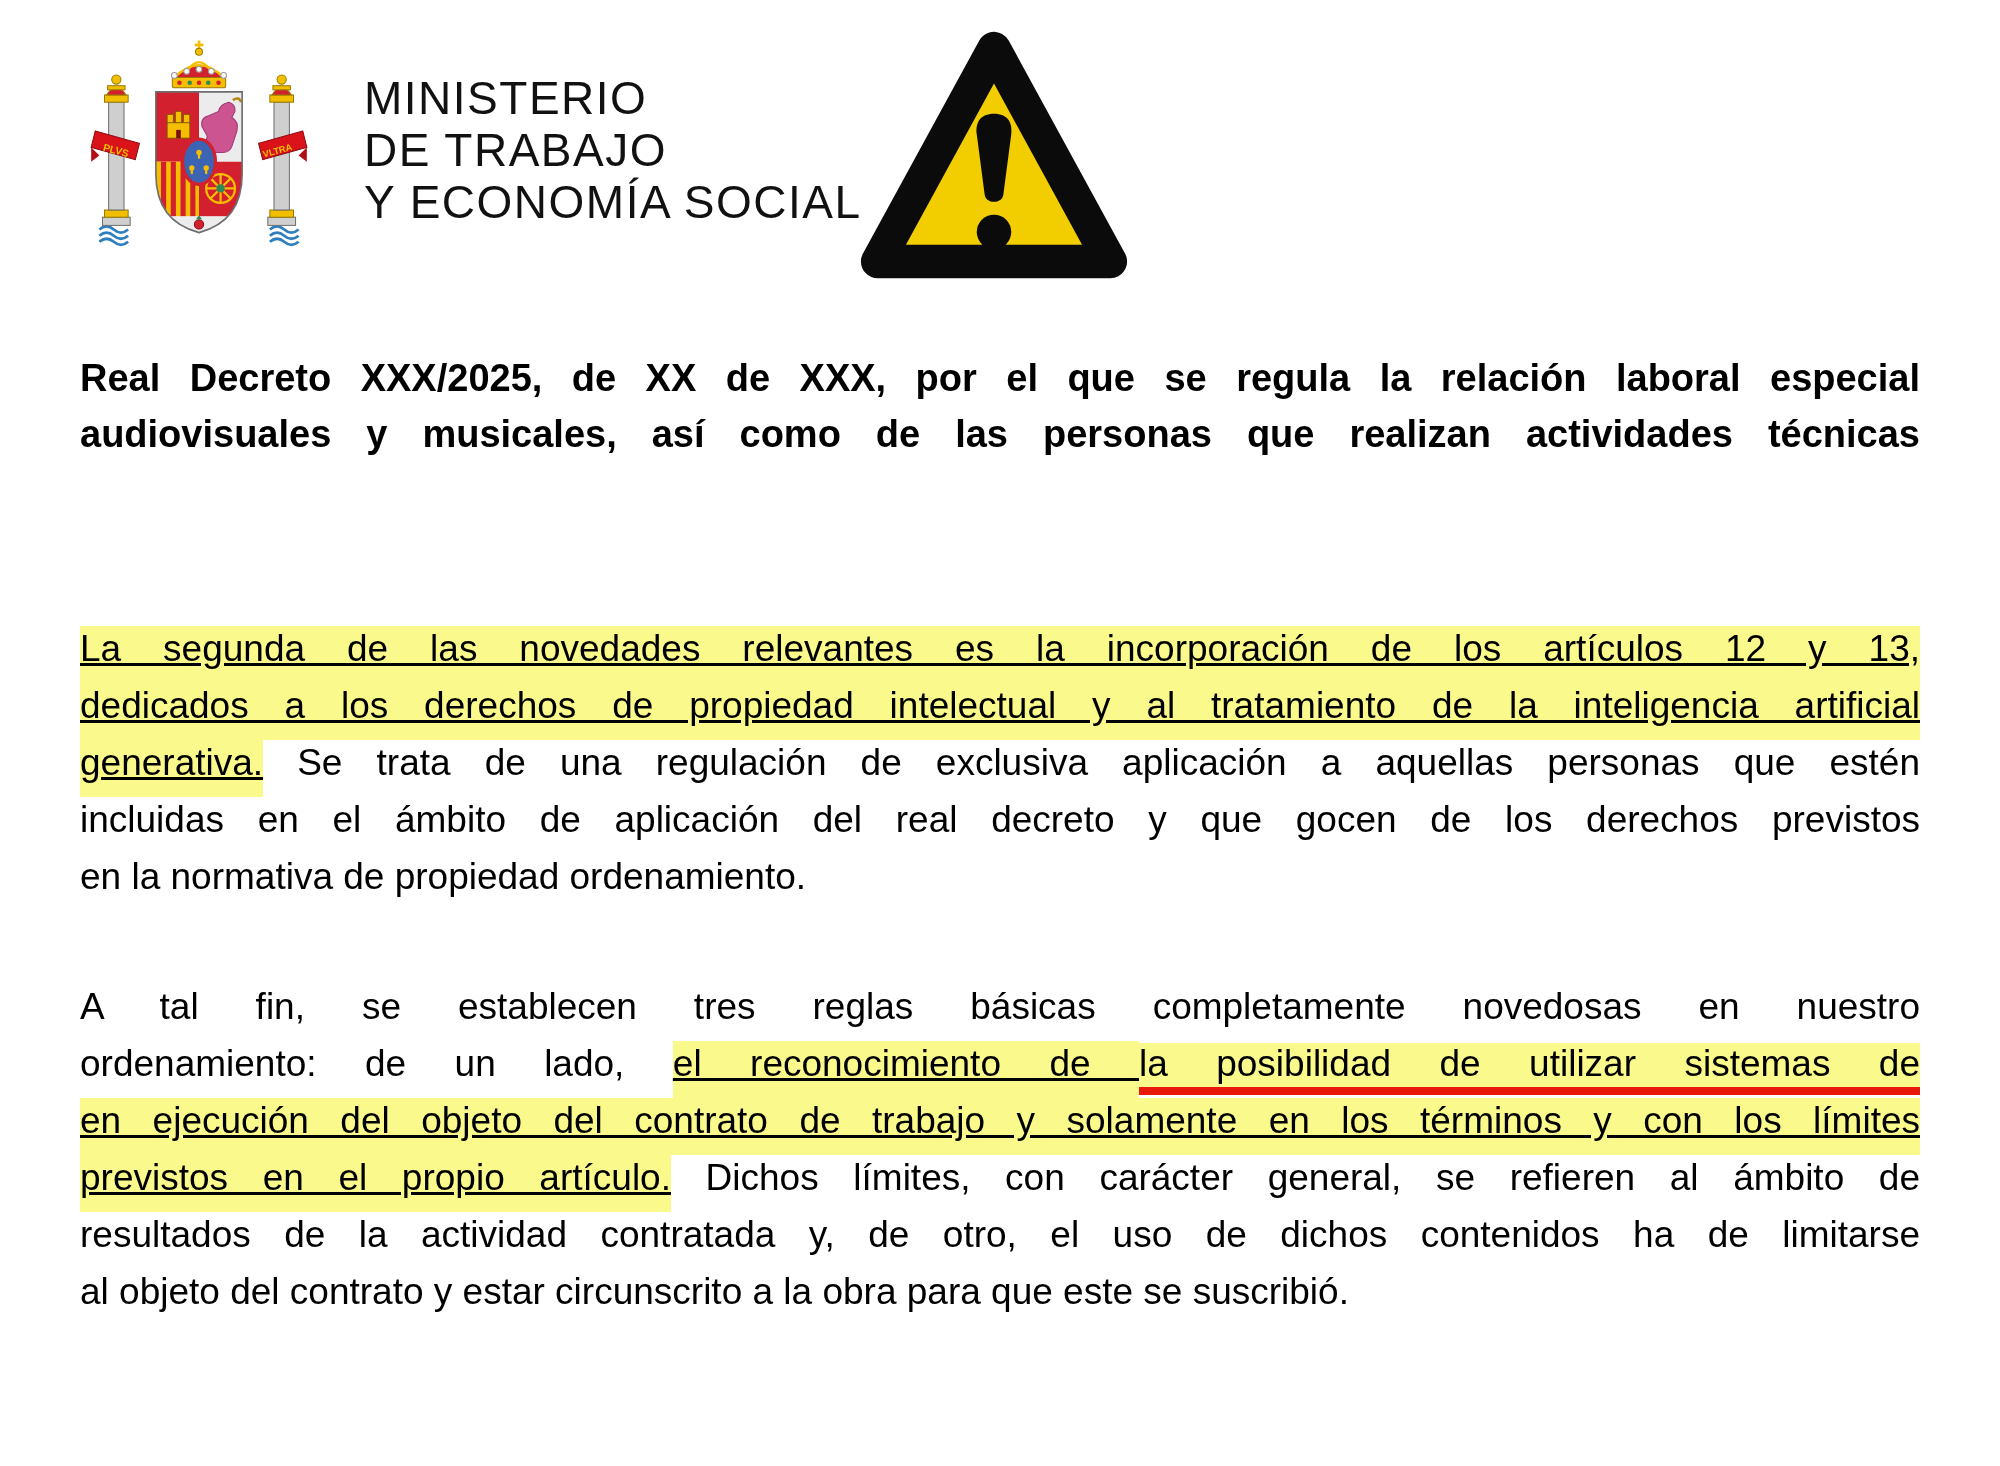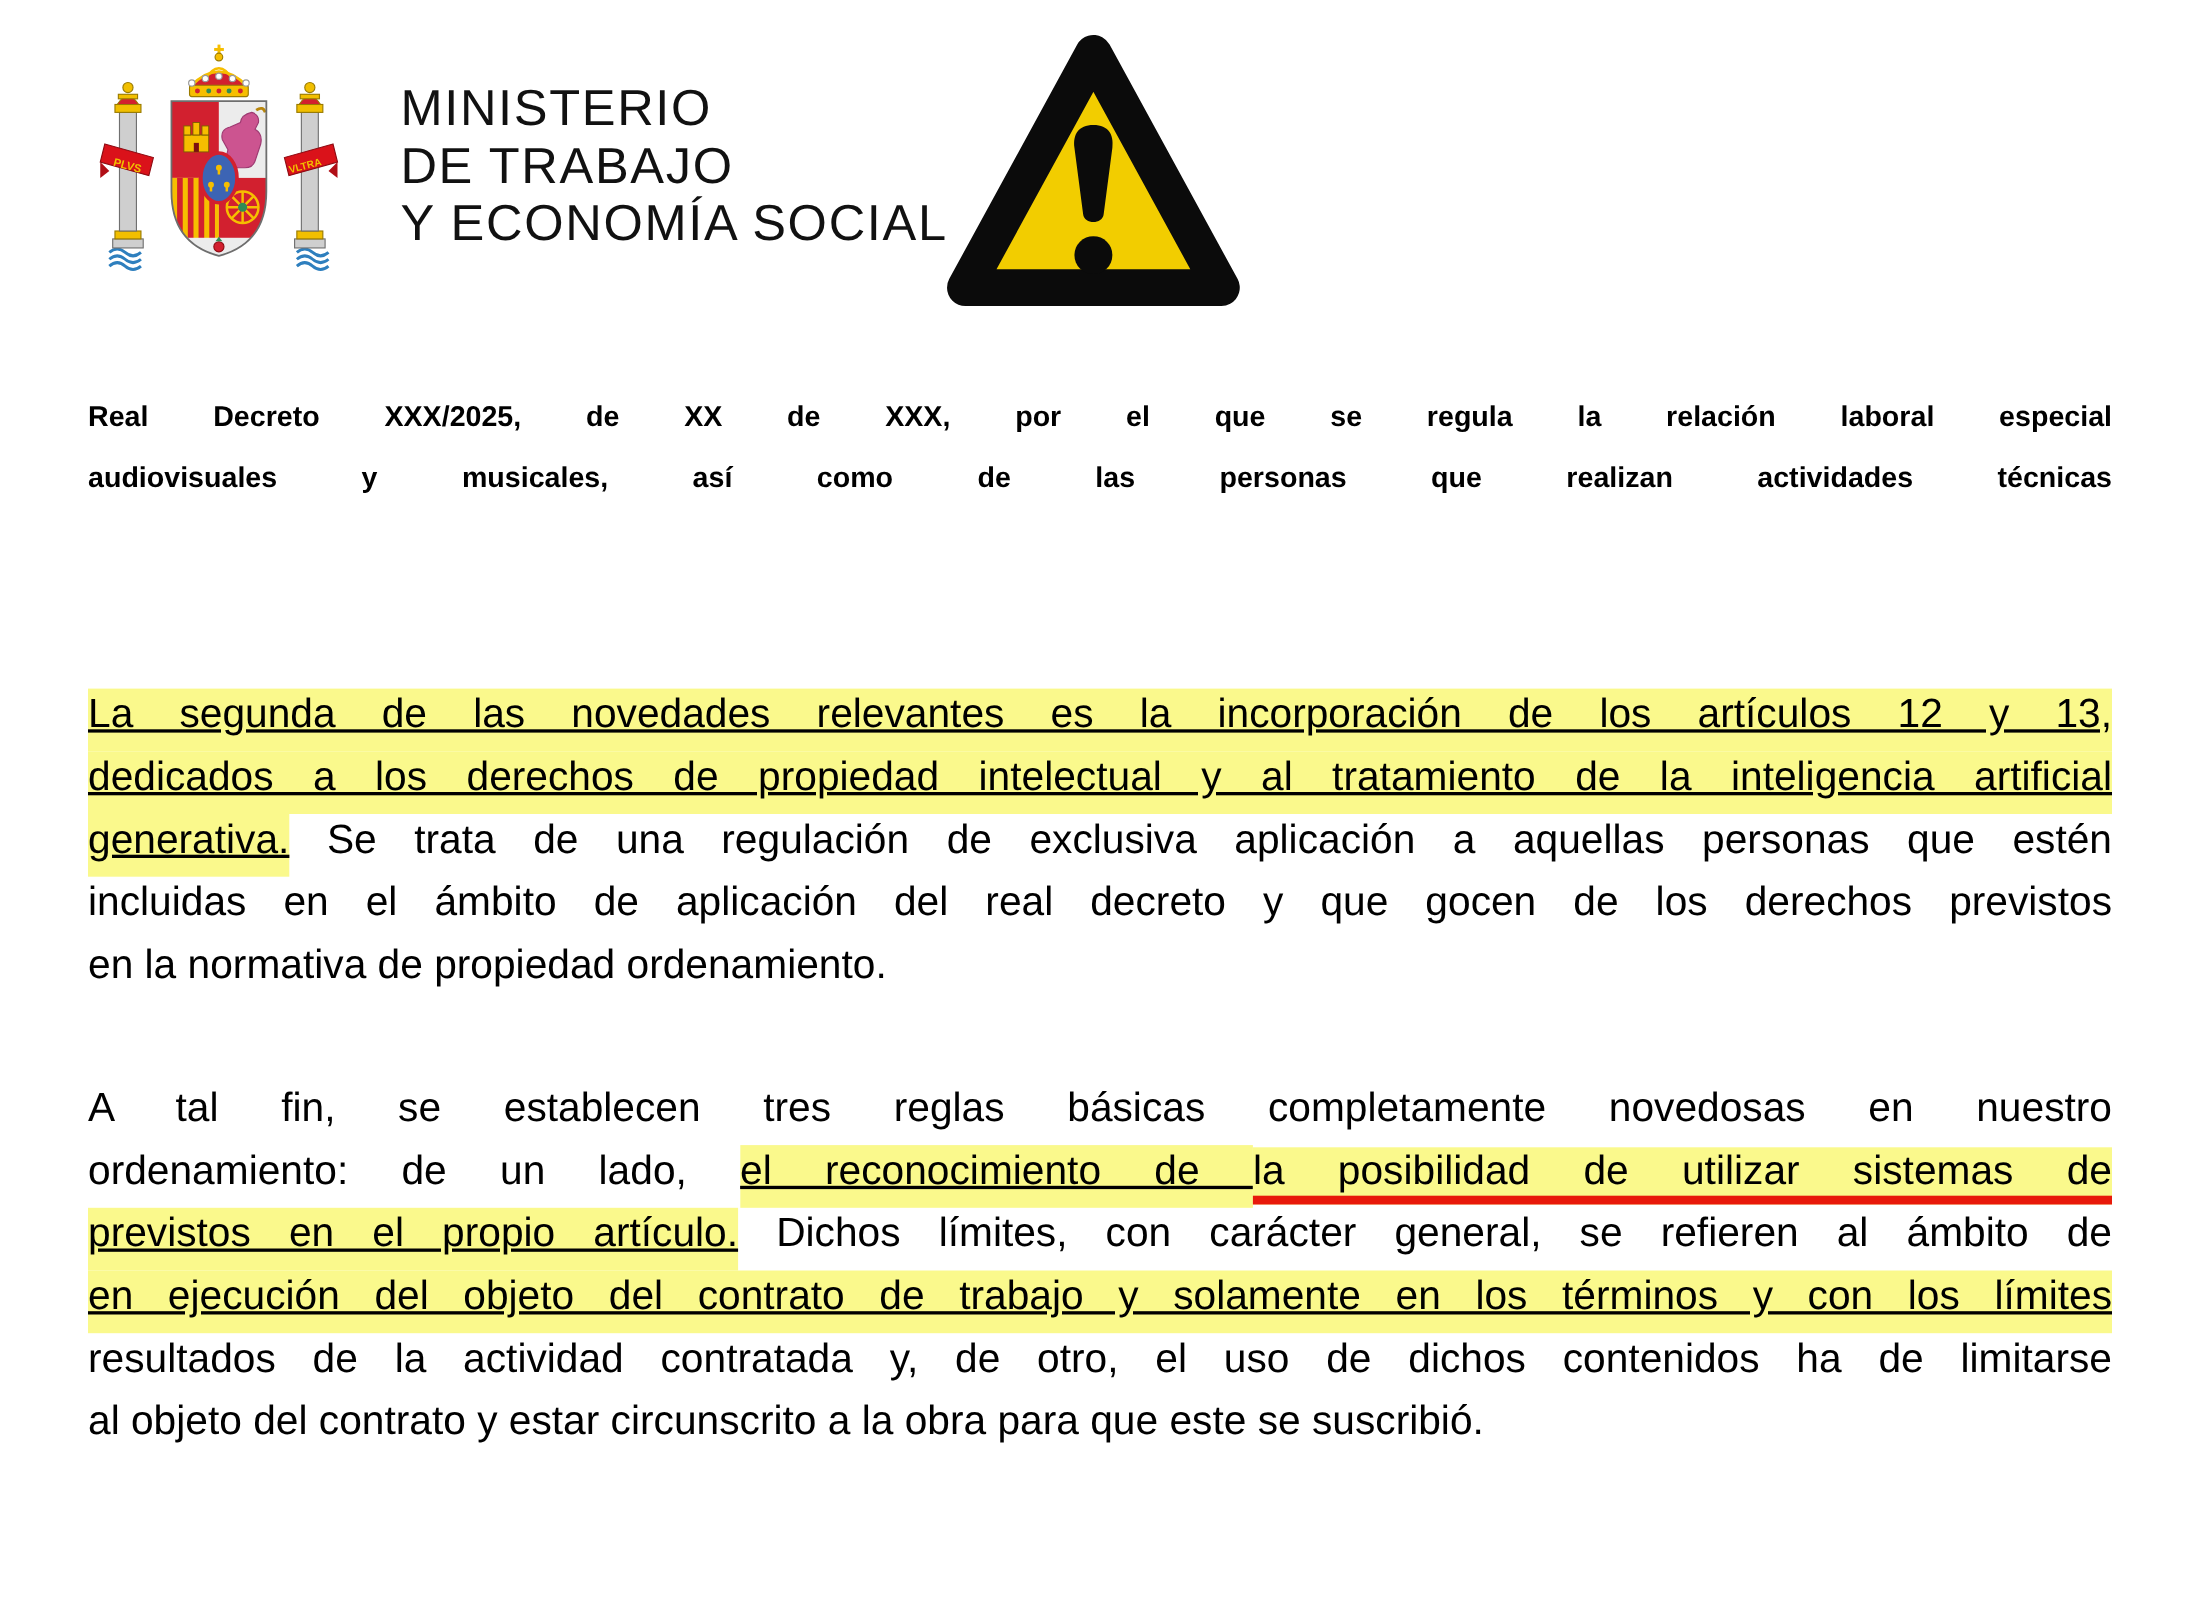--- a/index.html
+++ b/index.html
@@ -22,21 +22,21 @@
   .coat{position:absolute;left:90px;top:20px;width:218px;height:228px;}
   .ministry{
     position:absolute;left:364px;top:72px;
     font-size:46px;line-height:52px;letter-spacing:1.5px;
     font-weight:400;color:#111;
   }
   .ministry div{white-space:nowrap;}
   .warn{position:absolute;left:856px;top:22px;width:276px;height:272px;}
   
   .block{position:absolute;left:80px;width:1840px;}
-  .title-block{top:350px;font-size:26px;font-weight:700;line-height:56px;}
+  .title-block{top:350px;font-size:38px;font-weight:700;line-height:56px;}
   .para1{top:620px;}
   .para2{top:978px;}
   .body-block{font-size:37px;line-height:57px;font-weight:400;}
   .tline{width:100%;}
   .tline.just{text-align:justify;text-align-last:justify;}
   .tline.last{text-align:left;}
   .seg{white-space:pre-wrap;}
   .hl{background:var(--highlight);padding-top:2px;padding-bottom:14px;text-decoration:underline;}
   .hlu{
     background:var(--highlight);
@@ -181,19 +181,19 @@
       <div class="tline just"><span class="seg hl">La segunda de las novedades relevantes es la incorporación de los artículos 12 y 13,</span></div>
       <div class="tline just"><span class="seg hl">dedicados a los derechos de propiedad intelectual y al tratamiento de la inteligencia artificial</span></div>
       <div class="tline just"><span class="seg hl">generativa.</span><span class="seg plain"> Se trata de una regulación de exclusiva aplicación a aquellas personas que estén</span></div>
       <div class="tline just"><span class="seg plain">incluidas en el ámbito de aplicación del real decreto y que gocen de los derechos previstos</span></div>
       <div class="tline last"><span class="seg plain">en la normativa de propiedad ordenamiento.</span></div>
     </div>
 
   <div class="block body-block para2">
       <div class="tline just"><span class="seg plain">A tal fin, se establecen tres reglas básicas completamente novedosas en nuestro</span></div>
       <div class="tline just"><span class="seg plain">ordenamiento: de un lado, </span><span class="seg hl">el reconocimiento de </span><span class="seg hlu">la posibilidad de utilizar sistemas de</span></div>
+      <div class="tline just"><span class="seg hl">en ejecución del objeto del contrato de trabajo y solamente en los términos y con los límites</span></div>
       <div class="tline just"><span class="seg hl">previstos en el propio artículo.</span><span class="seg plain"> Dichos límites, con carácter general, se refieren al ámbito de</span></div>
-      <div class="tline just"><span class="seg hl">en ejecución del objeto del contrato de trabajo y solamente en los términos y con los límites</span></div>
       <div class="tline just"><span class="seg plain">resultados de la actividad contratada y, de otro, el uso de dichos contenidos ha de limitarse</span></div>
       <div class="tline last"><span class="seg plain">al objeto del contrato y estar circunscrito a la obra para que este se suscribió.</span></div>
     </div>
 
 </div>
 
 </body></html>

